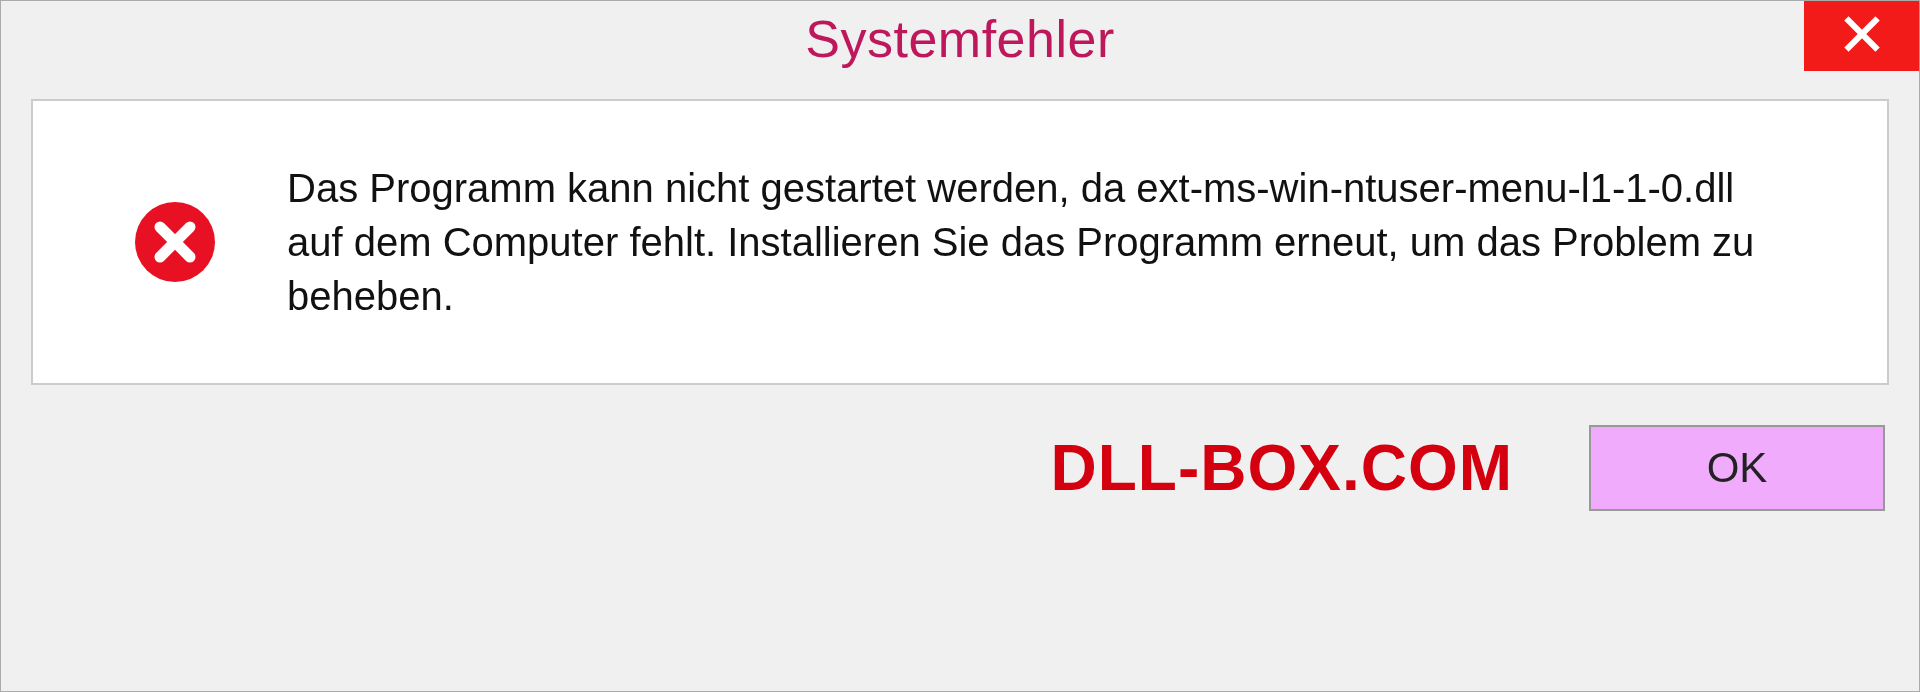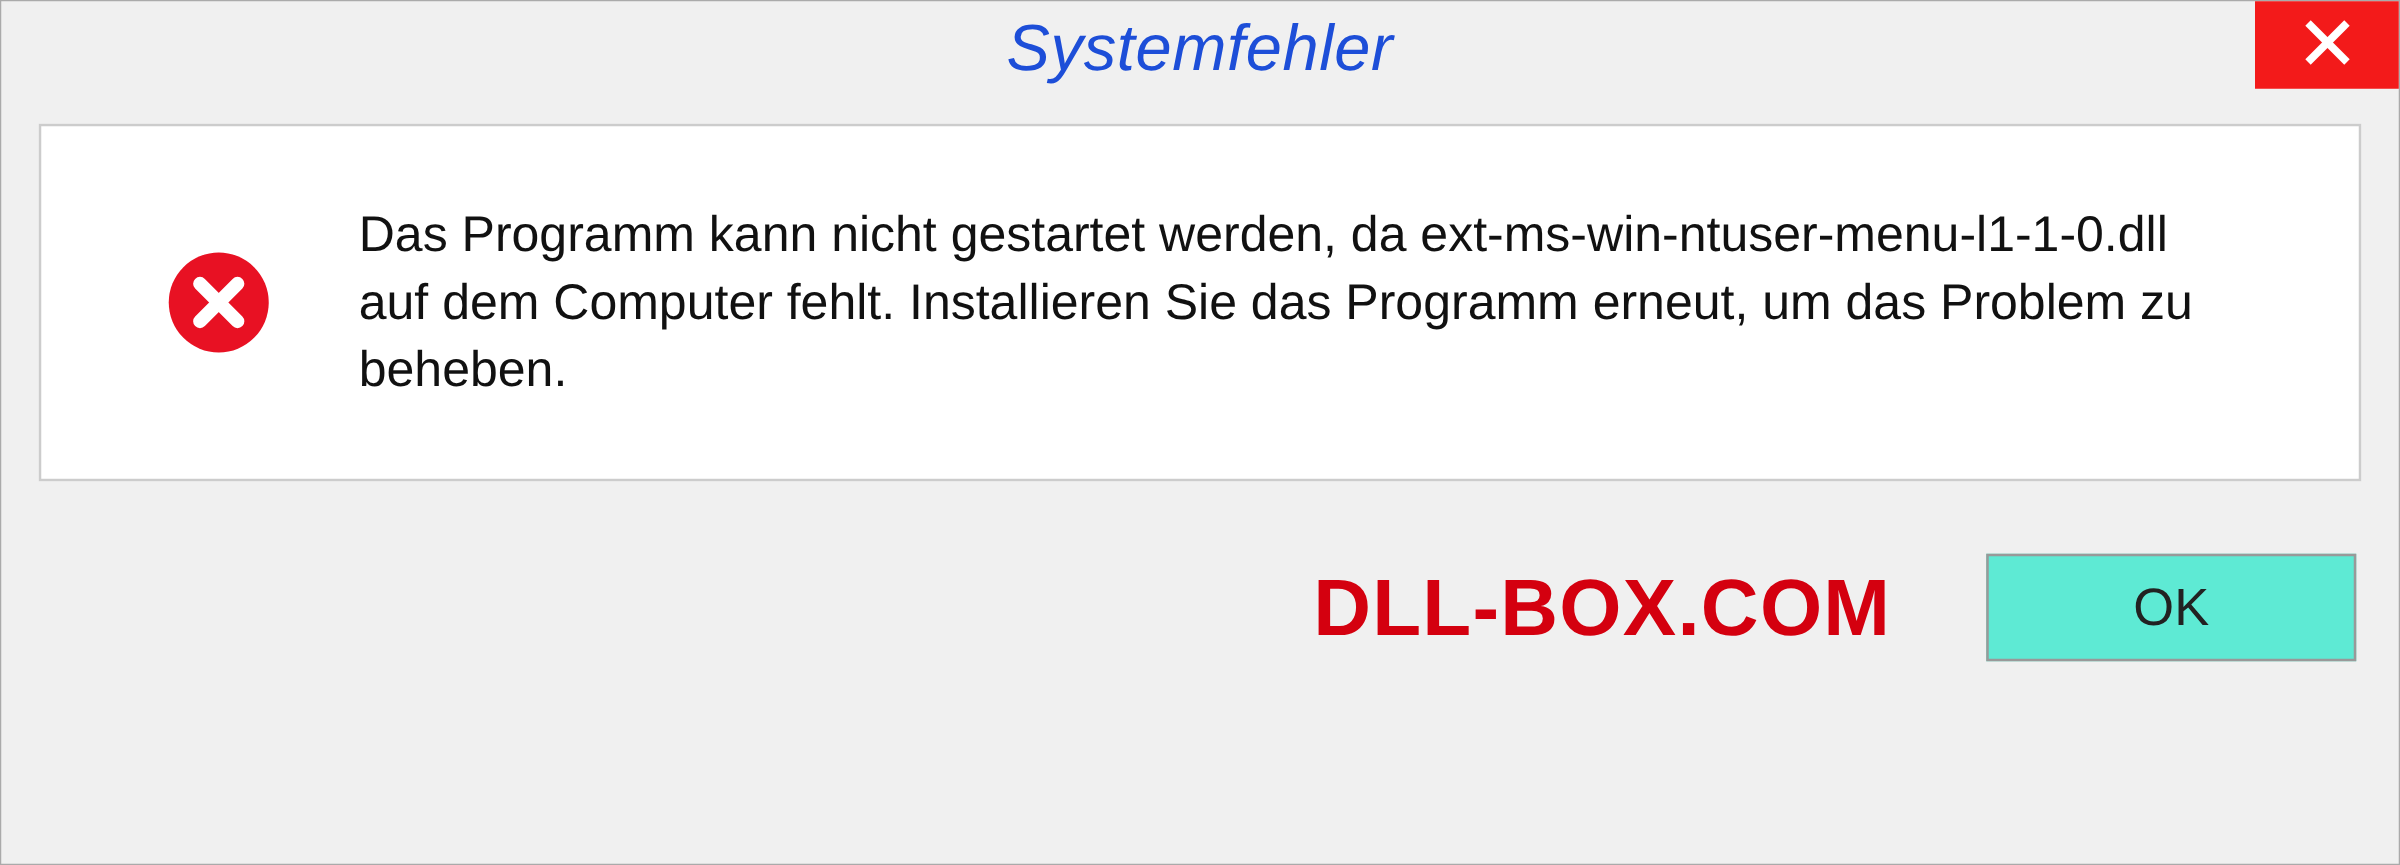--- a/index.html
+++ b/index.html
@@ -26,43 +26,42 @@
     .titlebar {
       height: 78px;
       display: flex;
       align-items: flex-start;
       justify-content: center;
       position: relative;
       padding-top: 8px;
     }
     .title-text {
       font-size: 52px;
-      color: #1d4ed8;
+      color: #be185d;
       font-weight: 400;
       letter-spacing: 0.5px;
-      font-style: italic;
     }
     .close-btn {
       position: absolute;
       right: 0;
       top: 0;
       width: 115px;
       height: 70px;
       background: #f31a1a;
       display: flex;
       align-items: center;
       justify-content: center;
       cursor: pointer;
     }
     .close-btn svg {
       width: 46px;
       height: 46px;
     }
     .content-area {
-      margin: 20px 30px 38px 30px;
+      margin: 20px 30px 20px 30px;
       background: #fff;
       border: 2px solid #ccc;
       flex-shrink: 0;
       padding: 60px 88px 60px 100px;
       display: flex;
       align-items: center;
       gap: 70px;
     }
     .error-icon-wrap {
       flex-shrink: 0;
@@ -88,21 +87,21 @@
     .watermark {
       font-size: 64px;
       font-weight: 800;
       color: #d4000f;
       letter-spacing: 1px;
       font-family: Arial, sans-serif;
     }
     .ok-button {
       width: 296px;
       height: 86px;
-      background: #5eead4;
+      background: #f0abfc;
       border: 2px solid #999;
       font-size: 42px;
       color: #222;
       display: flex;
       align-items: center;
       justify-content: center;
       cursor: pointer;
       font-family: inherit;
     }
   </style>

